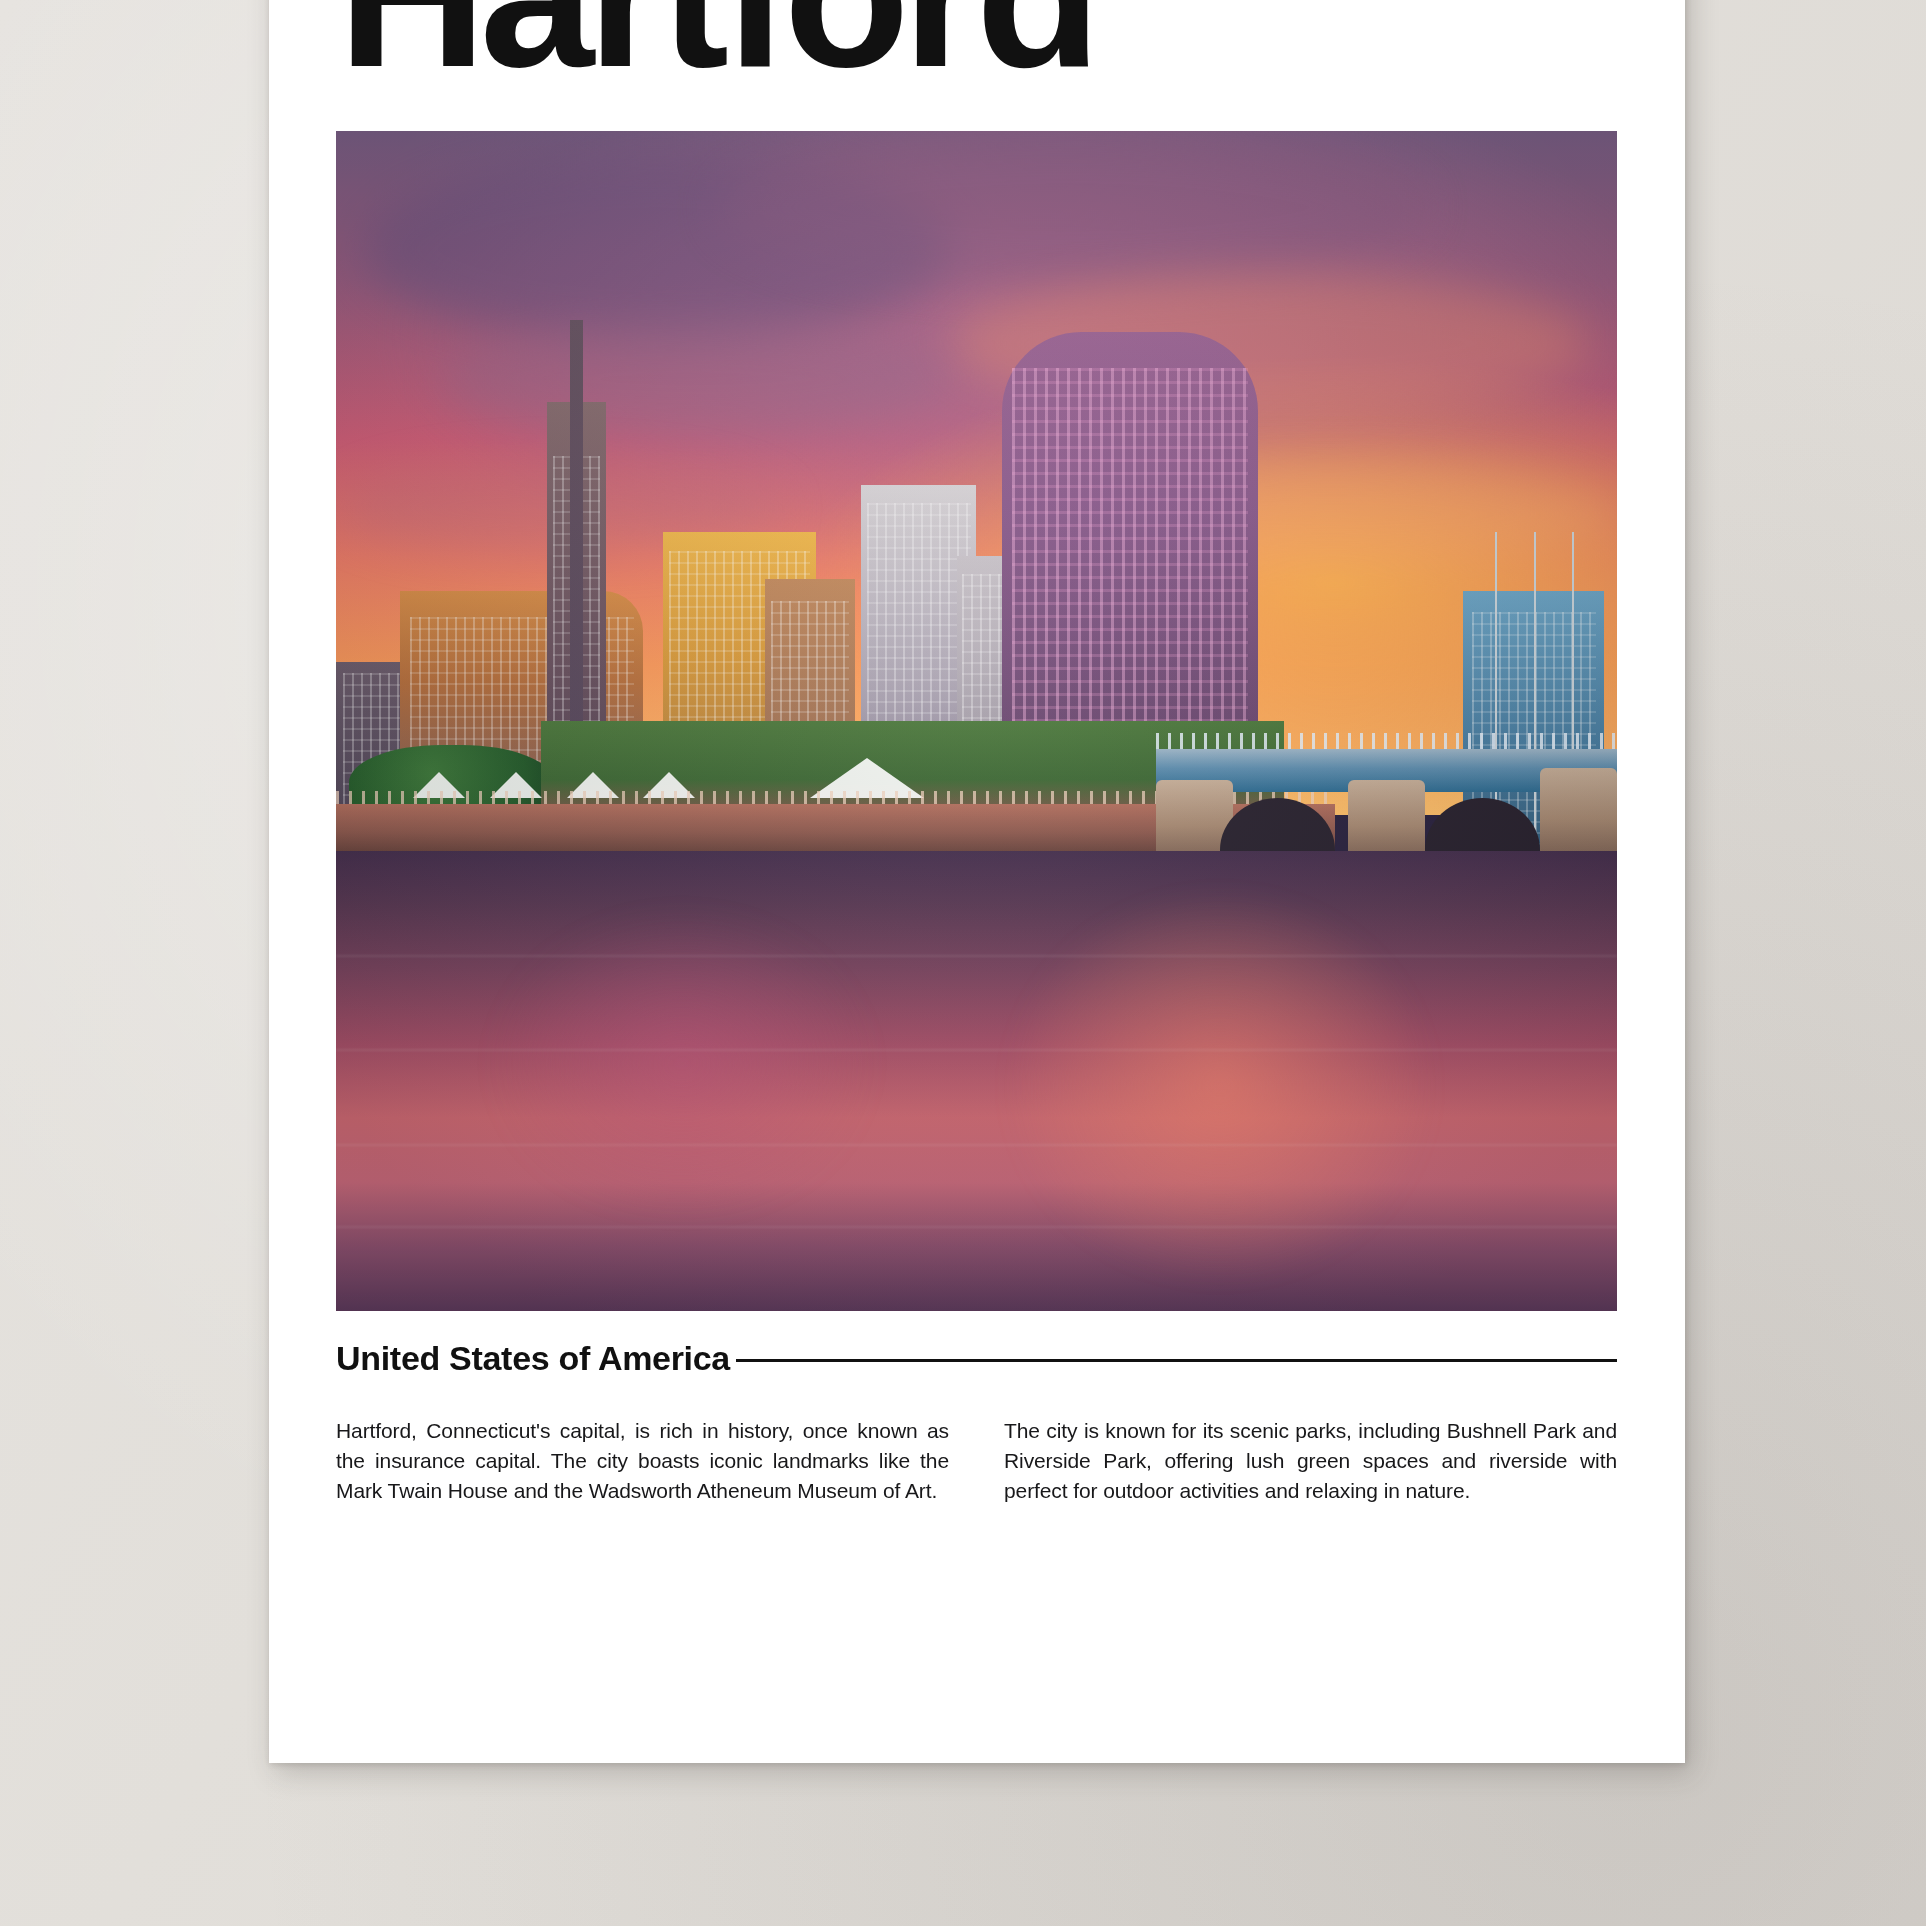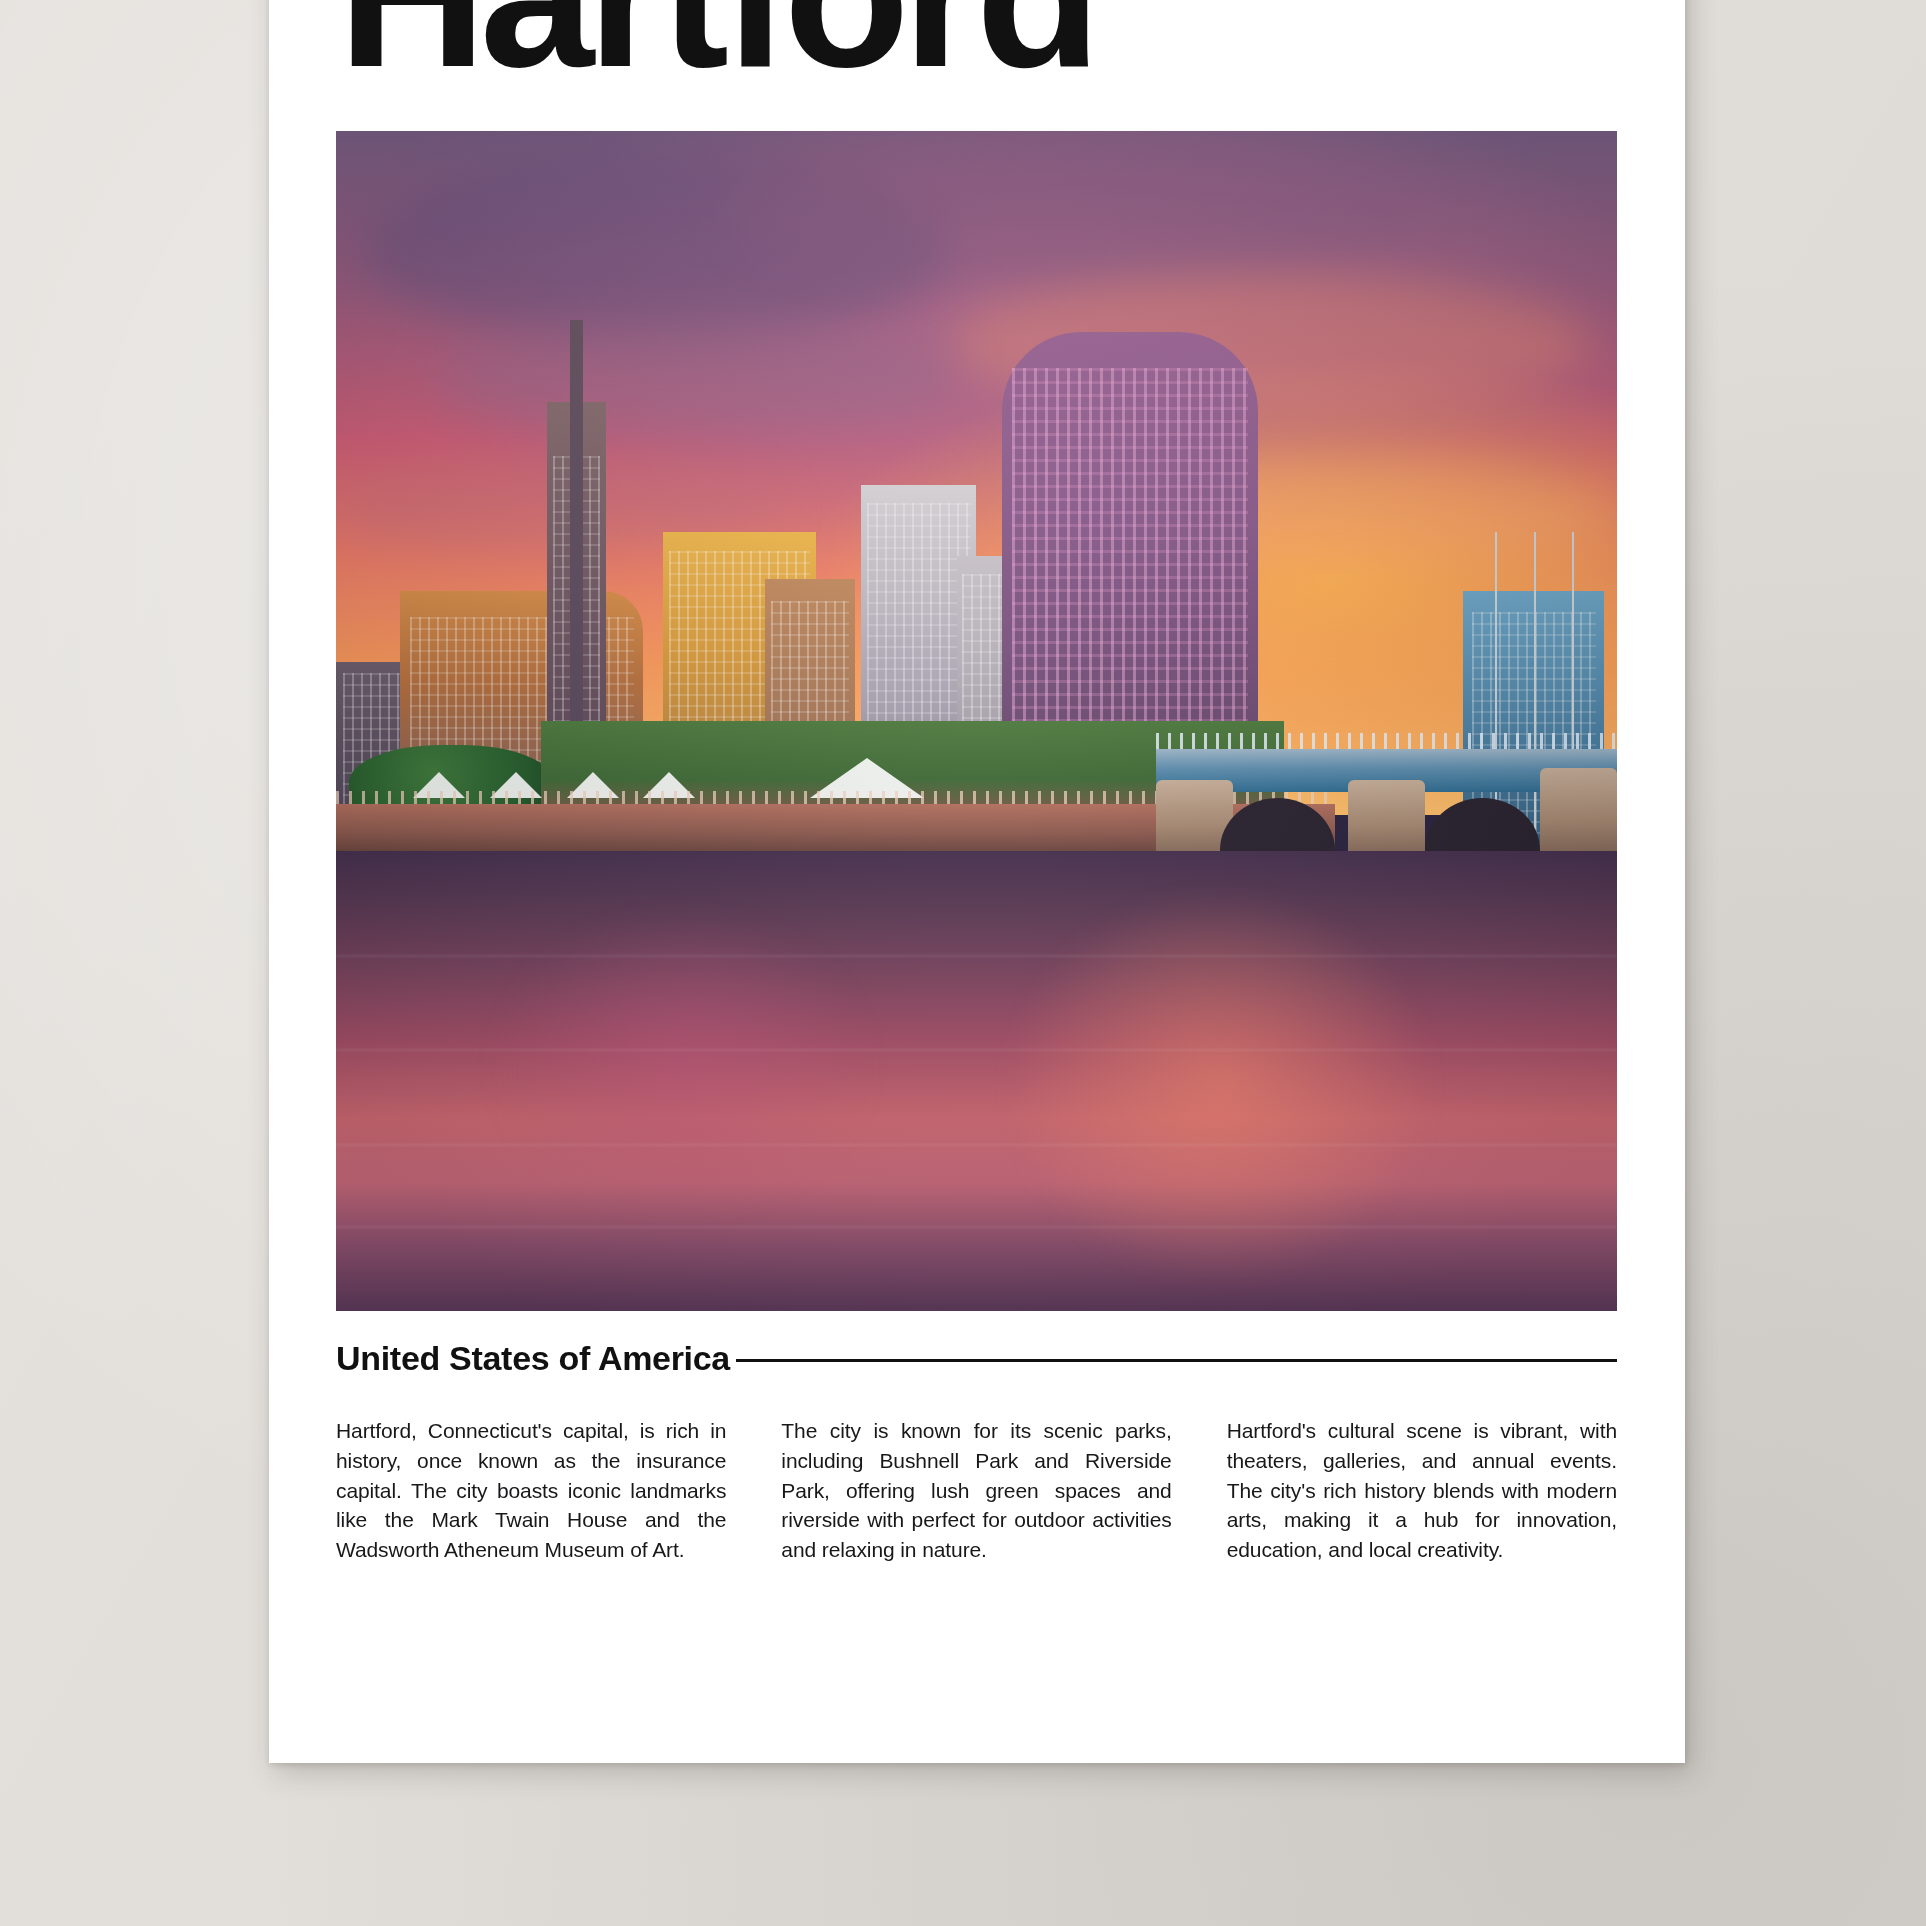--- a/index.html
+++ b/index.html
@@ -200,20 +200,21 @@
     flex: 1;
     height: 3px;
     background: #111;
     margin-top: 4px;
   }
 
   #columns {
     display: flex;
     gap: 55px;
     margin-top: 38px;
+    justify-content: flex-end;
   }
   .col {
     flex: 1;
     font-size: 21px;
     line-height: 1.42;
     color: #18181a;
     text-align: justify;
     letter-spacing: -0.1px;
   }
 </style>
@@ -319,19 +320,18 @@
     </div>
 
     <div id="caption">
       <div id="country-row">
         <div id="country">United States of America</div>
         <div id="rule"></div>
       </div>
       <div id="columns">
         <div class="col">Hartford, Connecticut's capital, is rich in history, once known as the insurance capital. The city boasts iconic landmarks like the Mark Twain House and the Wadsworth Atheneum Museum of Art.</div>
         <div class="col">The city is known for its scenic parks, including Bushnell Park and Riverside Park, offering lush green spaces and riverside with perfect for outdoor activities and relaxing in nature.</div>
-        <div class="col">Hartford's cultural scene is vibrant, with theaters, galleries, and annual events. The city's rich history blends with modern arts, making it a hub for innovation, education, and local creativity.</div>
       </div>
     </div>
 
   </div>
 </div>
 
 
 </body></html>

